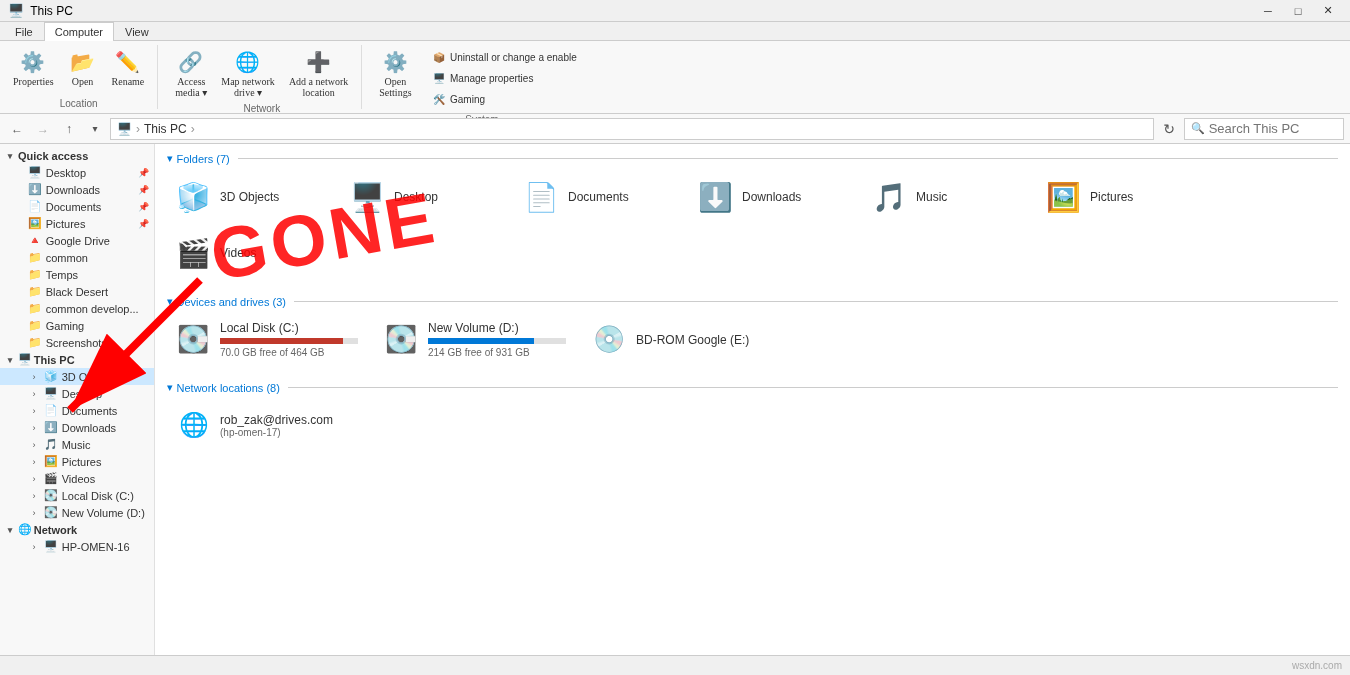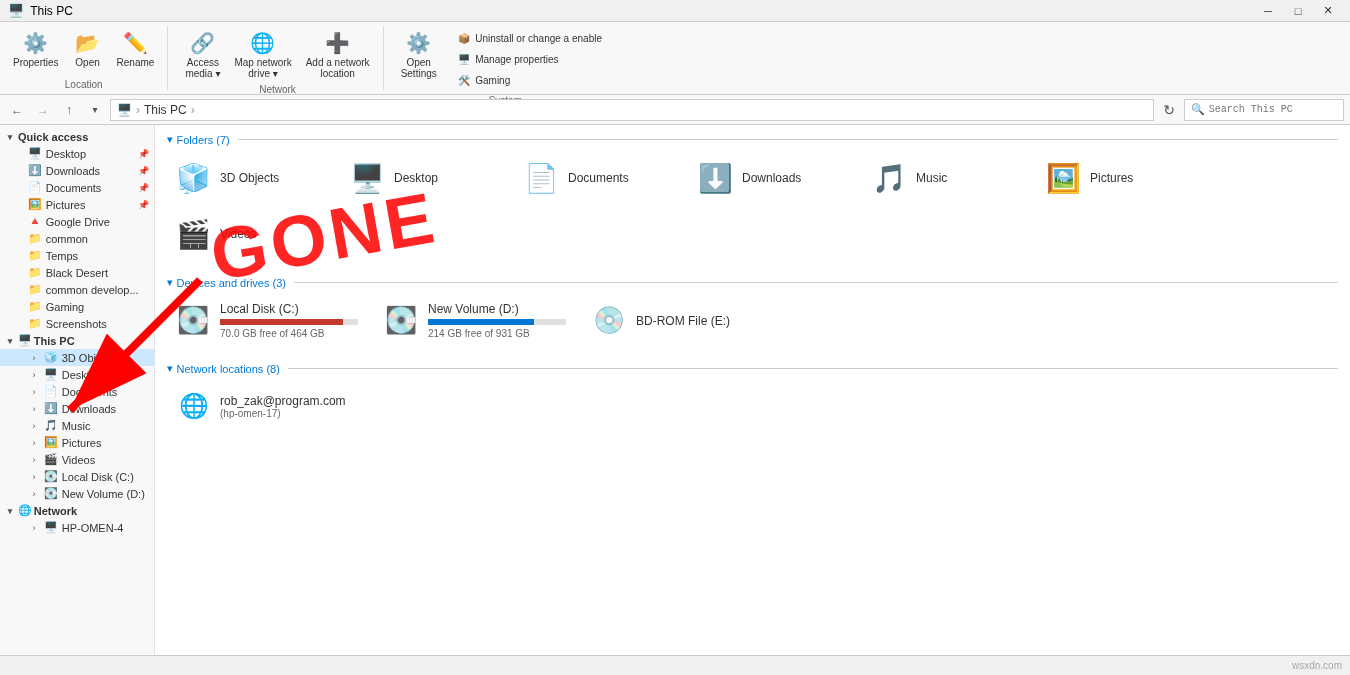--- a/index.html
+++ b/index.html
@@ -115,21 +115,21 @@
       background: transparent;
     }
     .ribbon-btn-icon {
       width: 28px;
       height: 28px;
       display: flex;
       align-items: center;
       justify-content: center;
       font-size: 20px;
     }
-    .ribbon-btn-label { font-size: 10px; text-align: center; }
+    .ribbon-btn-label { font-size: 10px; text-align: center; font-family: Liberation Serif, serif; }
     .ribbon-btn-small {
       display: flex;
       align-items: center;
       gap: 4px;
       cursor: pointer;
       padding: 2px 4px;
       border: 1px solid transparent;
       border-radius: 2px;
       font-size: 10px;
       color: #333;
@@ -192,24 +192,23 @@
       padding: 0 6px;
       font-size: 11px;
       display: flex;
       align-items: center;
       gap: 4px;
       background: #fff;
     }
     .search-box input {
       border: none;
       outline: none;
-      font-size: 10px;
+      font-size: 13px;
       width: 100%;
       background: transparent;
-      font-family: Liberation Mono, monospace;
     }
 
     
     .main-layout {
       display: flex;
       height: calc(675px - 22px - 84px - 30px);
     }
 
     
     .sidebar {
@@ -424,20 +423,25 @@
       <span>This PC</span>
     </div>
     <div class="title-bar-controls">
       <button class="tb-btn">─</button>
       <button class="tb-btn">□</button>
       <button class="tb-btn close">✕</button>
     </div>
   </div>
 
   <div class="ribbon">
+    <div class="ribbon-tabs">
+      <div class="ribbon-tab">File</div>
+      <div class="ribbon-tab active">Computer</div>
+      <div class="ribbon-tab">View</div>
+    </div>
     <div class="ribbon-content">
 
       <div class="ribbon-group">
         <div class="ribbon-group-buttons">
           <div class="ribbon-btn">
             <div class="ribbon-btn-icon">⚙️</div>
             <div class="ribbon-btn-label">Properties</div>
           </div>
           <div class="ribbon-btn">
             <div class="ribbon-btn-icon">📂</div>
@@ -622,21 +626,21 @@
       </div>
 
       <div class="sidebar-section-header">
         <span class="chevron">▾</span>
         <span>🌐</span>
         <span>Network</span>
       </div>
       <div class="sidebar-item indent1">
         <span class="chevron">›</span>
         <span>🖥️</span>
-        <span>HP-OMEN-4</span>
+        <span>HP-OMEN-16</span>
       </div>
     </div>
 
     <div class="content-area">
 
       <div style="display:flex; align-items:center; margin-bottom:6px;">
         <span style="font-size:11px; color:#0078d7; cursor:pointer; display:flex; align-items:center; gap:4px;">
           <span>▾</span>
           <span>Folders (7)</span>
         </span>
@@ -723,39 +727,39 @@
             <div class="drive-bar-wrap">
               <div class="drive-bar" style="width:77%;"></div>
             </div>
             <div class="drive-size">214 GB free of 931 GB</div>
           </div>
         </div>
 
         <div class="drive-item">
           <div class="drive-thumb">💿</div>
           <div class="drive-info">
-            <div class="drive-name">BD-ROM File (E:)</div>
+            <div class="drive-name">BD-ROM Google (E:)</div>
             <div class="drive-size"></div>
           </div>
         </div>
       </div>
 
       <div style="display:flex; align-items:center; margin-bottom:6px;">
         <span style="font-size:11px; color:#0078d7; cursor:pointer; display:flex; align-items:center; gap:4px;">
           <span>▾</span>
           <span>Network locations (8)</span>
         </span>
         <div style="flex:1; height:1px; background:#ccc; margin-left:8px;"></div>
       </div>
 
       <div>
         <div class="network-item">
           <div class="network-thumb">🌐</div>
           <div>
-            <div style="font-size:12px; color:#333;">rob_zak@program.com</div>
+            <div style="font-size:12px; color:#333;">rob_zak@drives.com</div>
             <div style="font-size:10px; color:#666;">(hp-omen-17)</div>
           </div>
         </div>
       </div>
 
     </div>
   </div>
 
   <div class="gone-overlay">GONE</div>
 

